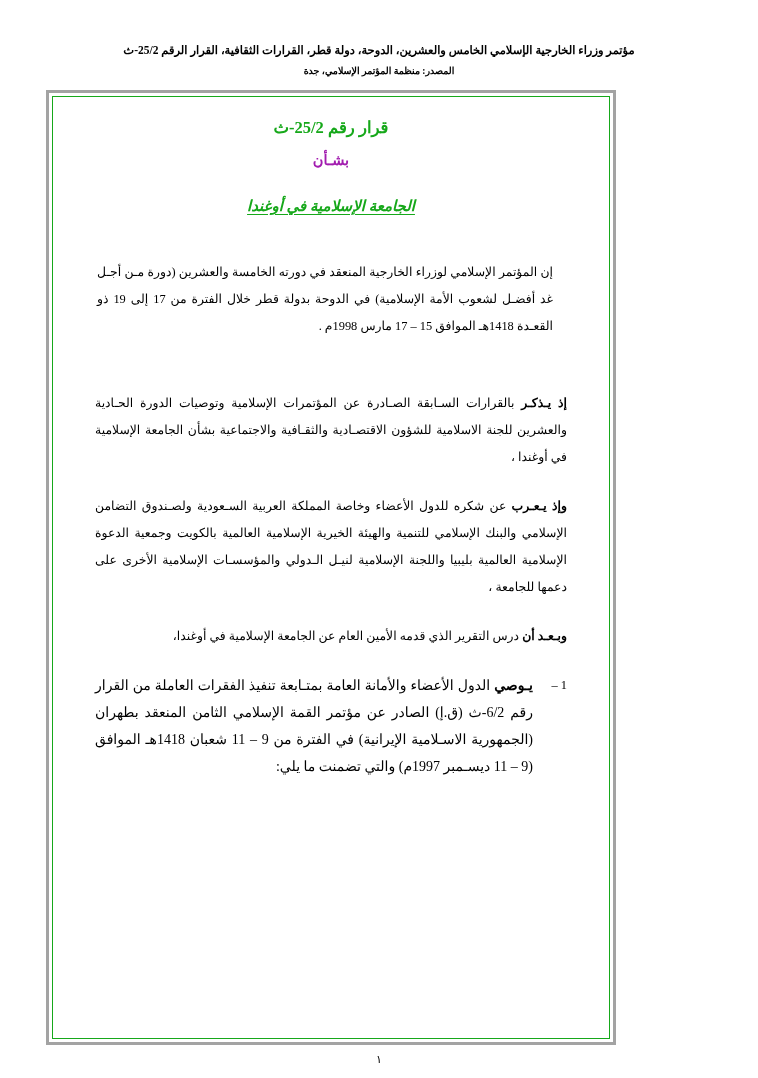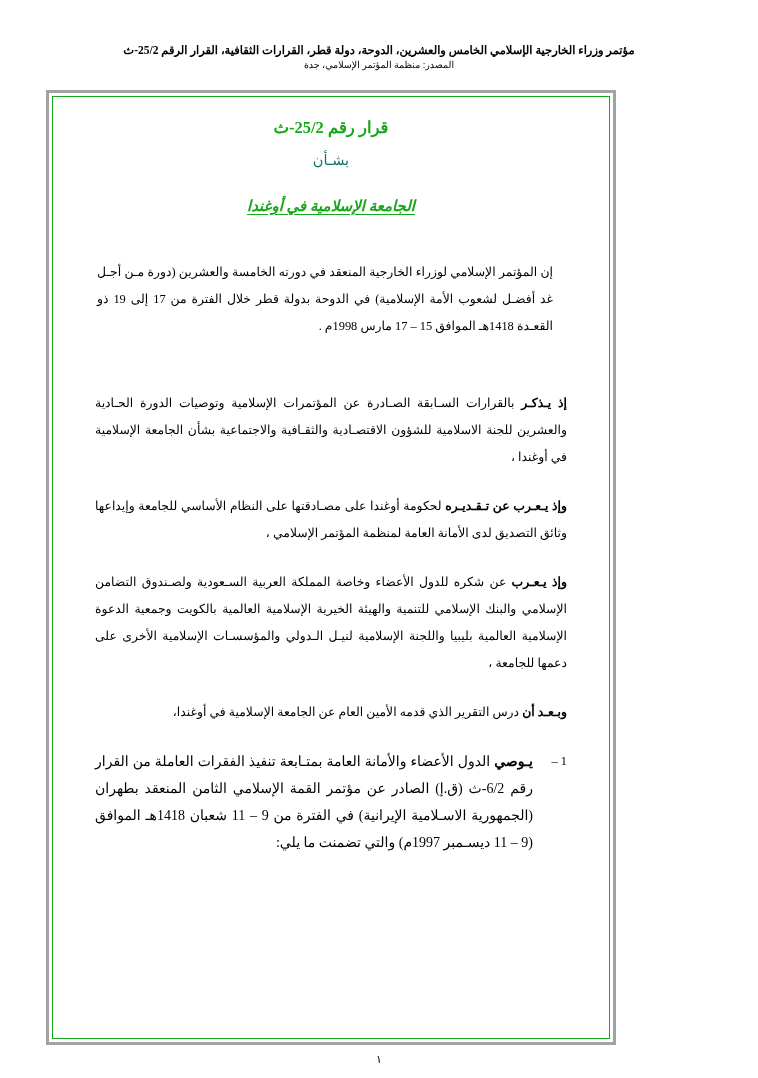--- a/index.html
+++ b/index.html
@@ -33,23 +33,23 @@
   }
   .doc-header .line1 {
     font-size: 11.5px;
     font-weight: bold;
     letter-spacing: 0.1px;
     line-height: 16px;
     color: #000;
   }
   .doc-header .line2 {
     font-size: 9.5px;
-    font-weight: normal;
+    font-weight: bold;
     line-height: 14px;
-    margin-top: 0;
+    margin-top: 6px;
     color: #000;
   }
 
   
   .frame {
     position: absolute;
     top: 90px;
     left: 46px;
     width: 570px;
     height: 955px;
@@ -80,22 +80,22 @@
   }
   .title-main {
     font-size: 16.5px;
     font-weight: bold;
     color: #16a81a;
     letter-spacing: 0.5px;
     line-height: 26px;
   }
   .title-sub {
     font-size: 14.5px;
-    font-weight: normal;
-    color: #0f766e;
+    font-weight: bold;
+    color: #a21caf;
     line-height: 26px;
     margin-top: 6px;
   }
   .title-third {
     font-size: 15px;
     font-weight: bold;
     color: #16a81a;
     line-height: 26px;
     margin-top: 20px;
     text-decoration: underline;
@@ -179,21 +179,20 @@
         <div class="title-sub">بشـأن</div>
         <div class="title-third">الجامعة الإسلامية في أوغندا</div>
       </div>
 
       <p class="para intro">إن المؤتمر الإسلامي لوزراء الخارجية المنعقد في دورته الخامسة والعشرين (دورة مـن أجـل غد أفضـل لشعوب الأمة الإسلامية) في الدوحة بدولة قطر خلال الفترة من 17 إلى  19 ذو القعـدة 1418هـ الموافق 15 – 17 مارس 1998م .</p>
 
       <div class="para-spacer-lg"></div>
 
       <p class="para"><b>إذ يـذكـر</b><span> بالقرارات السـابقة الصـادرة عن المؤتمرات الإسلامية وتوصيات الدورة الحـادية والعشرين للجنة الاسلامية للشؤون الاقتصـادية والثقـافية والاجتماعية بشأن الجامعة الإسلامية في أوغندا ،</span></p>
 
-      <p class="para"><b>وإذ يـعـرب عن تـقـديـره</b><span> لحكومة أوغندا على مصـادقتها على النظام الأساسي  للجامعة وإيداعها وثائق التصديق لدى الأمانة العامة لمنظمة المؤتمر الإسلامي ،</span></p>
 
       <p class="para"><b>وإذ يـعـرب</b><span> عن شكره للدول الأعضاء وخاصة المملكة العربية السـعودية ولصـندوق التضامن الإسلامي والبنك الإسلامي للتنمية والهيئة الخيرية الإسلامية العالمية بالكويت وجمعية الدعوة الإسلامية العالمية بليبيا واللجنة الإسلامية لنيـل الـدولي والمؤسسـات الإسلامية الأخرى على دعمها للجامعة ،</span></p>
 
       <p class="para"><b>وبـعـد أن</b><span> درس التقرير الذي قدمه الأمين العام عن الجامعة الإسلامية في أوغندا،</span></p>
 
       <div class="clause">
         <div class="clause-num">1 –</div>
         <div class="clause-body"><b>يـوصي</b><span> الدول الأعضاء والأمانة العامة بمتـابعة تنفيذ الفقرات العاملة من القرار رقم 6/2-ث (ق.إ) الصادر عن مؤتمر القمة الإسلامي الثامن المنعقد بطهران (الجمهورية الاسـلامية الإيرانية) في الفترة من 9 – 11 شعبان 1418هـ الموافق (9 – 11  ديسـمبر 1997م) والتي تضمنت ما يلي:</span></div>
       </div>
 

